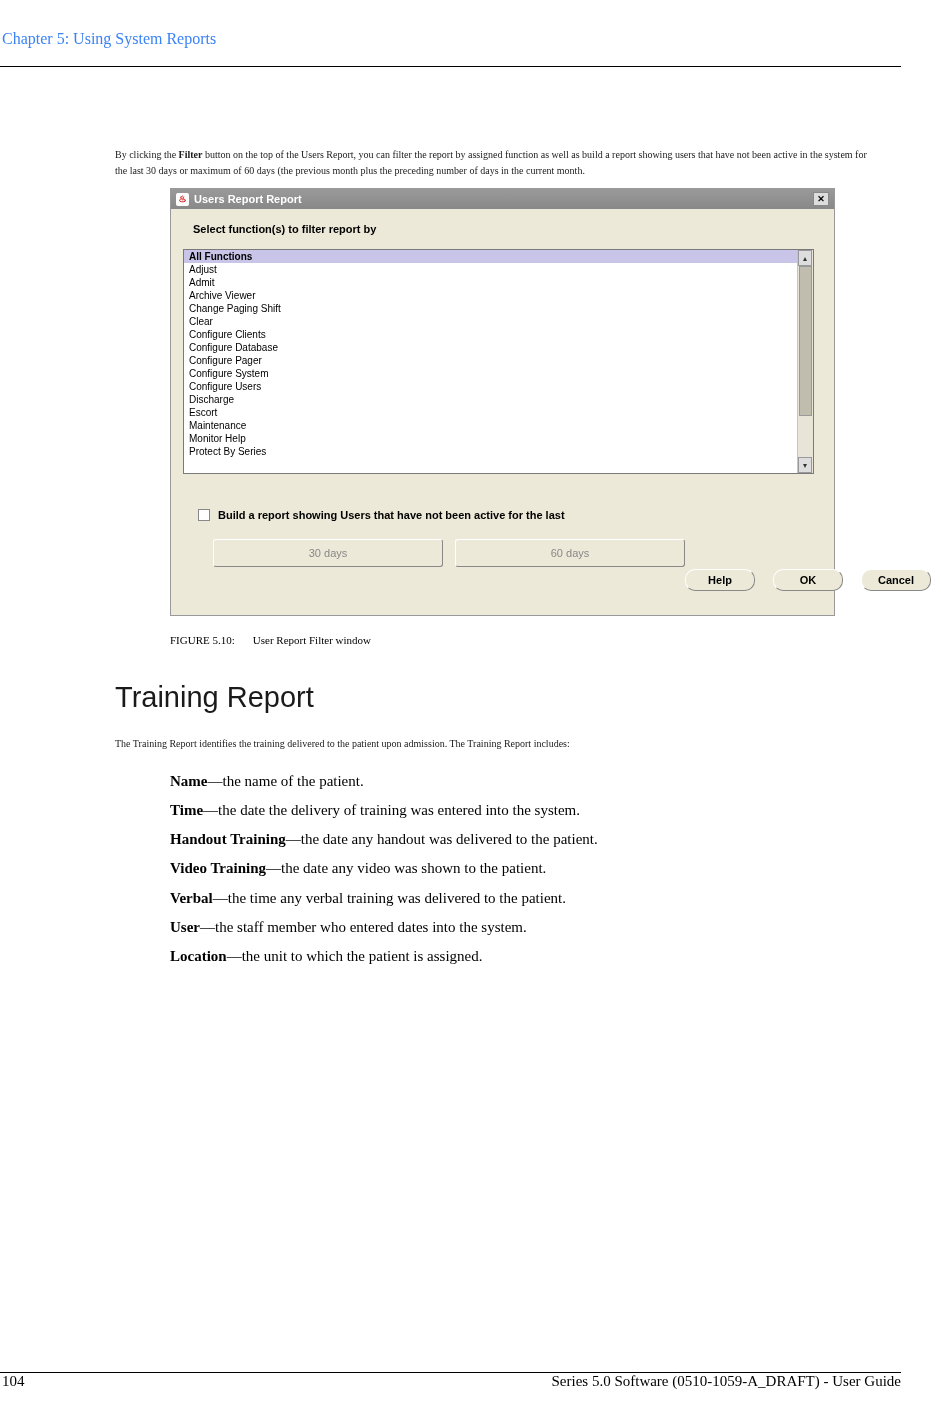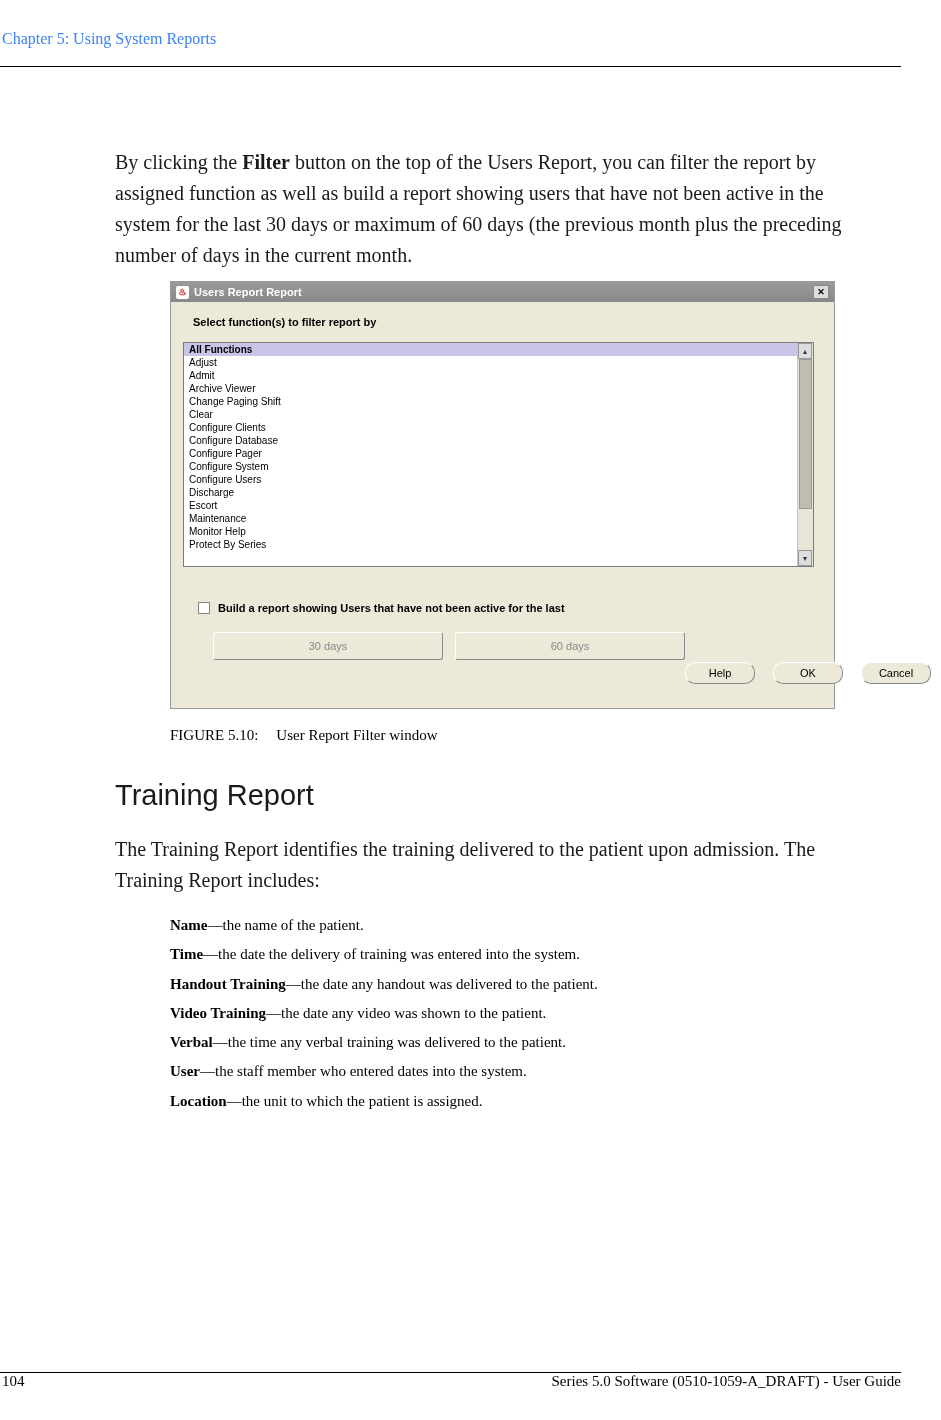--- a/index.html
+++ b/index.html
@@ -17,21 +17,21 @@
       padding-left: 2px;
       padding-bottom: 18px;
       border-bottom: 1.5px solid #000;
       margin-bottom: 80px;
     }
     .content {
       padding-left: 115px;
       padding-right: 25px;
     }
     .body-text {
-      font-size: 20px;
+      font-size: 10px;
       line-height: 1.55;
       color: #1a1a1a;
       margin-bottom: 10px;
     }
     .bold { font-weight: bold; }
     .screenshot {
       margin: 10px 0 18px 55px;
       width: 665px;
       border: 1px solid #999;
       background: #ece9d8;
@@ -116,25 +116,25 @@
       color: #888; font-size: 11px;
     }
     .button-row { display: flex; gap: 18px; margin-top: 30px; }
     .dlg-btn {
       width: 70px; height: 22px;
       background: #ece9d8;
       border-top: 1px solid #fff; border-left: 1px solid #fff;
       border-right: 1px solid #888; border-bottom: 1px solid #888;
       border-radius: 10px;
       display: flex; align-items: center; justify-content: center;
-      font-weight: normal; font-size: 11px;
+      font-weight: bold; font-size: 11px;
     }
     .figure-caption {
       margin-left: 55px;
-      font-size: 15px;
+      font-size: 11px;
       margin-bottom: 35px;
     }
     .figure-caption .fig-num { margin-right: 18px; }
     .section-heading {
       font-family: Arial, Helvetica, sans-serif;
       font-weight: normal;
       font-size: 29px;
       color: #1a1a1a;
       margin-bottom: 22px;
     }

